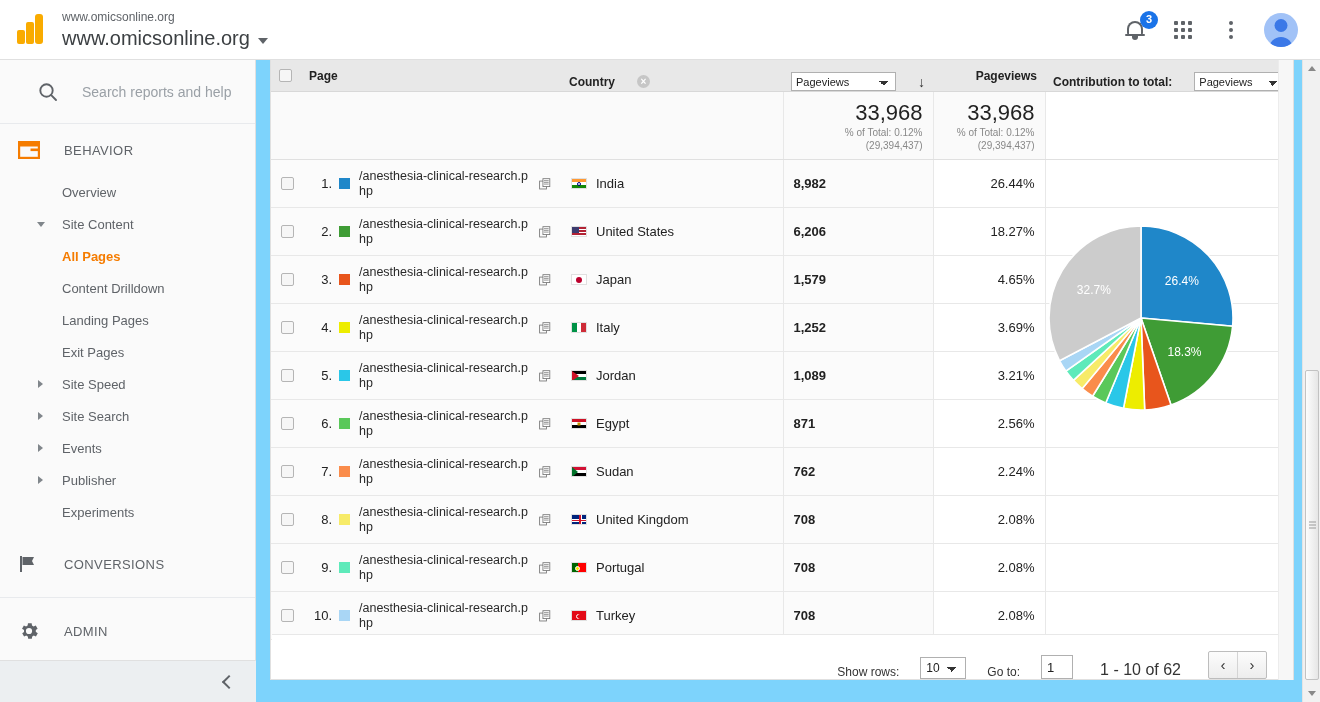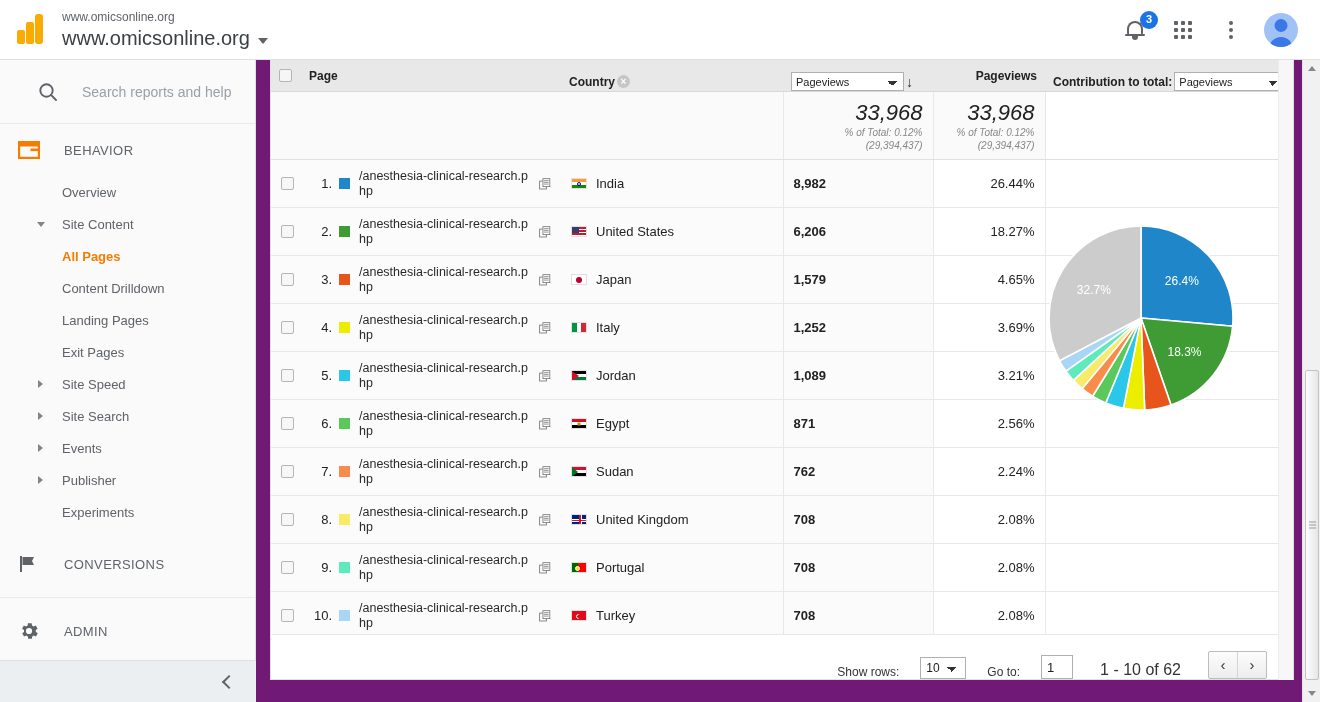--- a/index.html
+++ b/index.html
@@ -150,42 +150,42 @@
   }
   .chev-left {
     width: 10px; height: 10px; border-left: 2px solid #5f6368;
     border-bottom: 2px solid #5f6368; transform: rotate(45deg);
   }
 
   
   .main {
     position: absolute; top: 60px; left: 256px;
     width: 1046px; height: 642px;
-    background: #701a75; overflow: hidden;
+    background: #7dd3fc; overflow: hidden;
   }
   .report-card {
     position: absolute; left: 14px; top: 0px;
     width: 1024px; height: 620px;
     background: #fff;
     border: 1px solid #e0e0e0; border-top: none;
   }
   table.gtable { border-collapse: collapse; width: 1022px; table-layout: fixed; }
   table.gtable th {
     background: #e8e8e8; height: 25px; font-size: 12px; color: #222;
     font-weight: 700; text-align: left; padding: 0 8px;
     border-bottom: 1px solid #d8d8d8; vertical-align: middle;
   }
   th.c-check { width: 30px; }
   th.c-page  { width: 260px; }
   th.c-country { width: 222px; }
   th.c-pv1 { width: 150px; }
   th.c-pv2 { width: 112px; }
   th.c-chart { width: 248px; }
 
-  .hdr-flex { display: flex; align-items: center; gap: 2px; margin-top: 12px; }
+  .hdr-flex { display: flex; align-items: center; gap: 22px; margin-top: 12px; }
   .x-circle {
     width: 13px; height: 13px; border-radius: 50%; background: #c6c6c6;
     color: #fff; font-size: 10px; line-height: 13px; text-align: center;
     cursor: pointer; font-weight: 700;
   }
   .hdr-select {
     border: 1px solid #b0b0b0; background: #fff; height: 19px;
     font-size: 11px; font-family: "Liberation Sans", sans-serif;
     color: #222; padding: 0 4px; width: 113px;
     -webkit-appearance: none; appearance: none;
@@ -197,21 +197,21 @@
   }
   .sort-arrow { font-size: 14px; color: #333; line-height: 1; }
   .contrib-label { font-size: 12px; font-weight: 700; color: #222; white-space: nowrap; }
   .contrib-select { width: 128px; }
 
   
   tr.total-row td {
     background: #fafafa; border-bottom: 1px solid #e0e0e0;
     height: 68px; vertical-align: middle; padding: 0 10px;
   }
-  tr.total-row td.num { text-align: right; border-left: 1px solid #e8e8e8; font-style: italic; }
+  tr.total-row td.num { text-align: right; border-left: 1px solid #e8e8e8; }
   .big-num { font-size: 22px; color: #222; font-weight: 400; line-height: 26px; }
   .sub-num { font-size: 10px; color: #888; line-height: 13px; }
 
   
   tr.data-row td {
     height: 48px; border-bottom: 1px solid #e8e8e8;
     font-size: 13px; color: #222; padding: 0 10px; vertical-align: middle;
     background: #fbfbfb;
   }
   tr.data-row td.cell-pct { background: #fff; }

